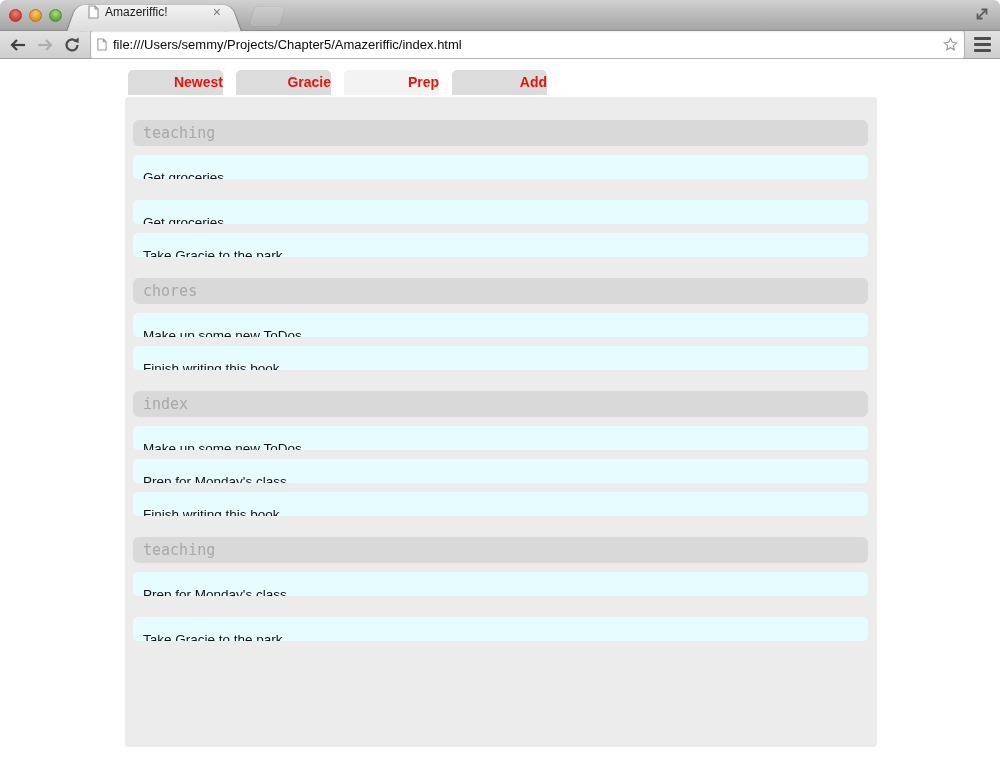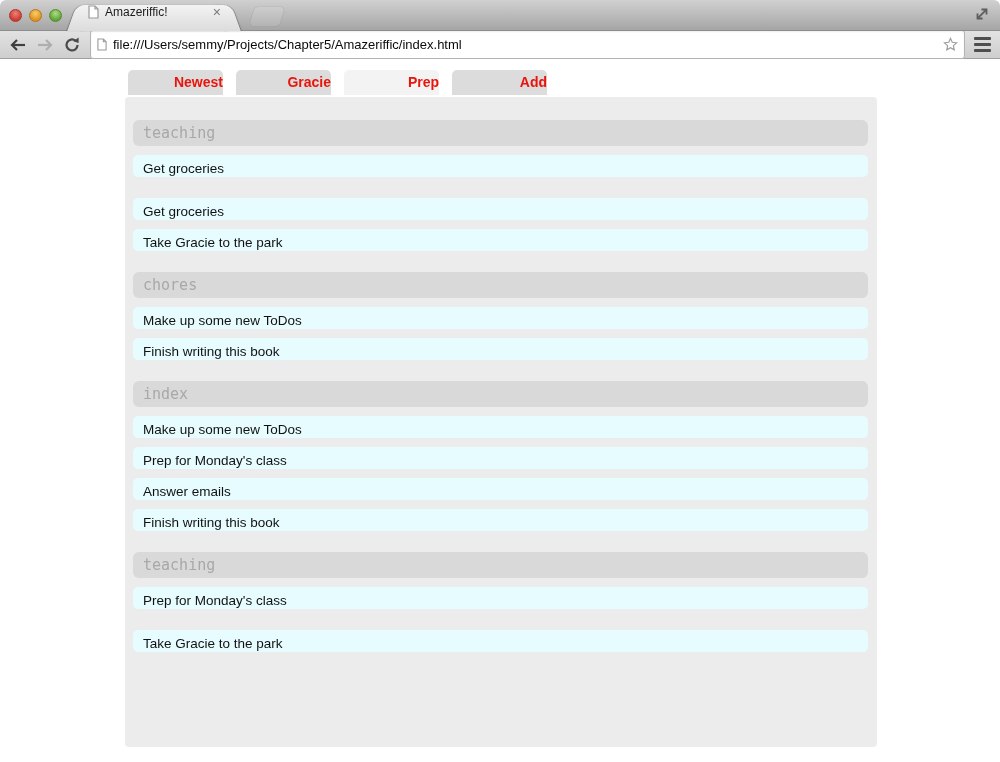--- a/index.html
+++ b/index.html
@@ -78,21 +78,21 @@
     padding: 2px 9px 27px 8px;
   }
   .section { margin-top: 21px; }
   .tag-header {
     height: 26px; line-height: 26px; padding: 0 10px;
     background: var(--section-bg, #d9d9d9); border-radius: 6px;
     color: var(--section-text, #a8a8a8);
     font-family: "DejaVu Sans Mono", monospace; font-size: 15px;
   }
   .todo-item {
-    margin-top: 9px; height: 22px; line-height: 22px; padding: 3px 10px;
+    margin-top: 9px; height: 22px; line-height: 22px; padding: 12px 10px;
     background: var(--item-bg, #e7fcff); border-radius: 5px;
     font-size: 13.5px; color: #121212; white-space: nowrap; overflow: hidden;
   }
 </style>
 </head>
 <body>
 
 <div class="chrome-top">
   <div class="traffic">
     <span class="light red"></span>
@@ -174,21 +174,20 @@
       </div>
       <div class="section">
         <div class="tag-header">chores</div>
         <div class="todo-item">Make up some new ToDos</div>
         <div class="todo-item">Finish writing this book</div>
       </div>
       <div class="section">
         <div class="tag-header">index</div>
         <div class="todo-item">Make up some new ToDos</div>
         <div class="todo-item">Prep for Monday's class</div>
-        <div class="todo-item">Answer emails</div>
         <div class="todo-item">Finish writing this book</div>
       </div>
       <div class="section">
         <div class="tag-header">teaching</div>
         <div class="todo-item">Prep for Monday's class</div>
       </div>
       <div class="section">
         <div class="todo-item">Take Gracie to the park</div>
       </div>
     </div>

